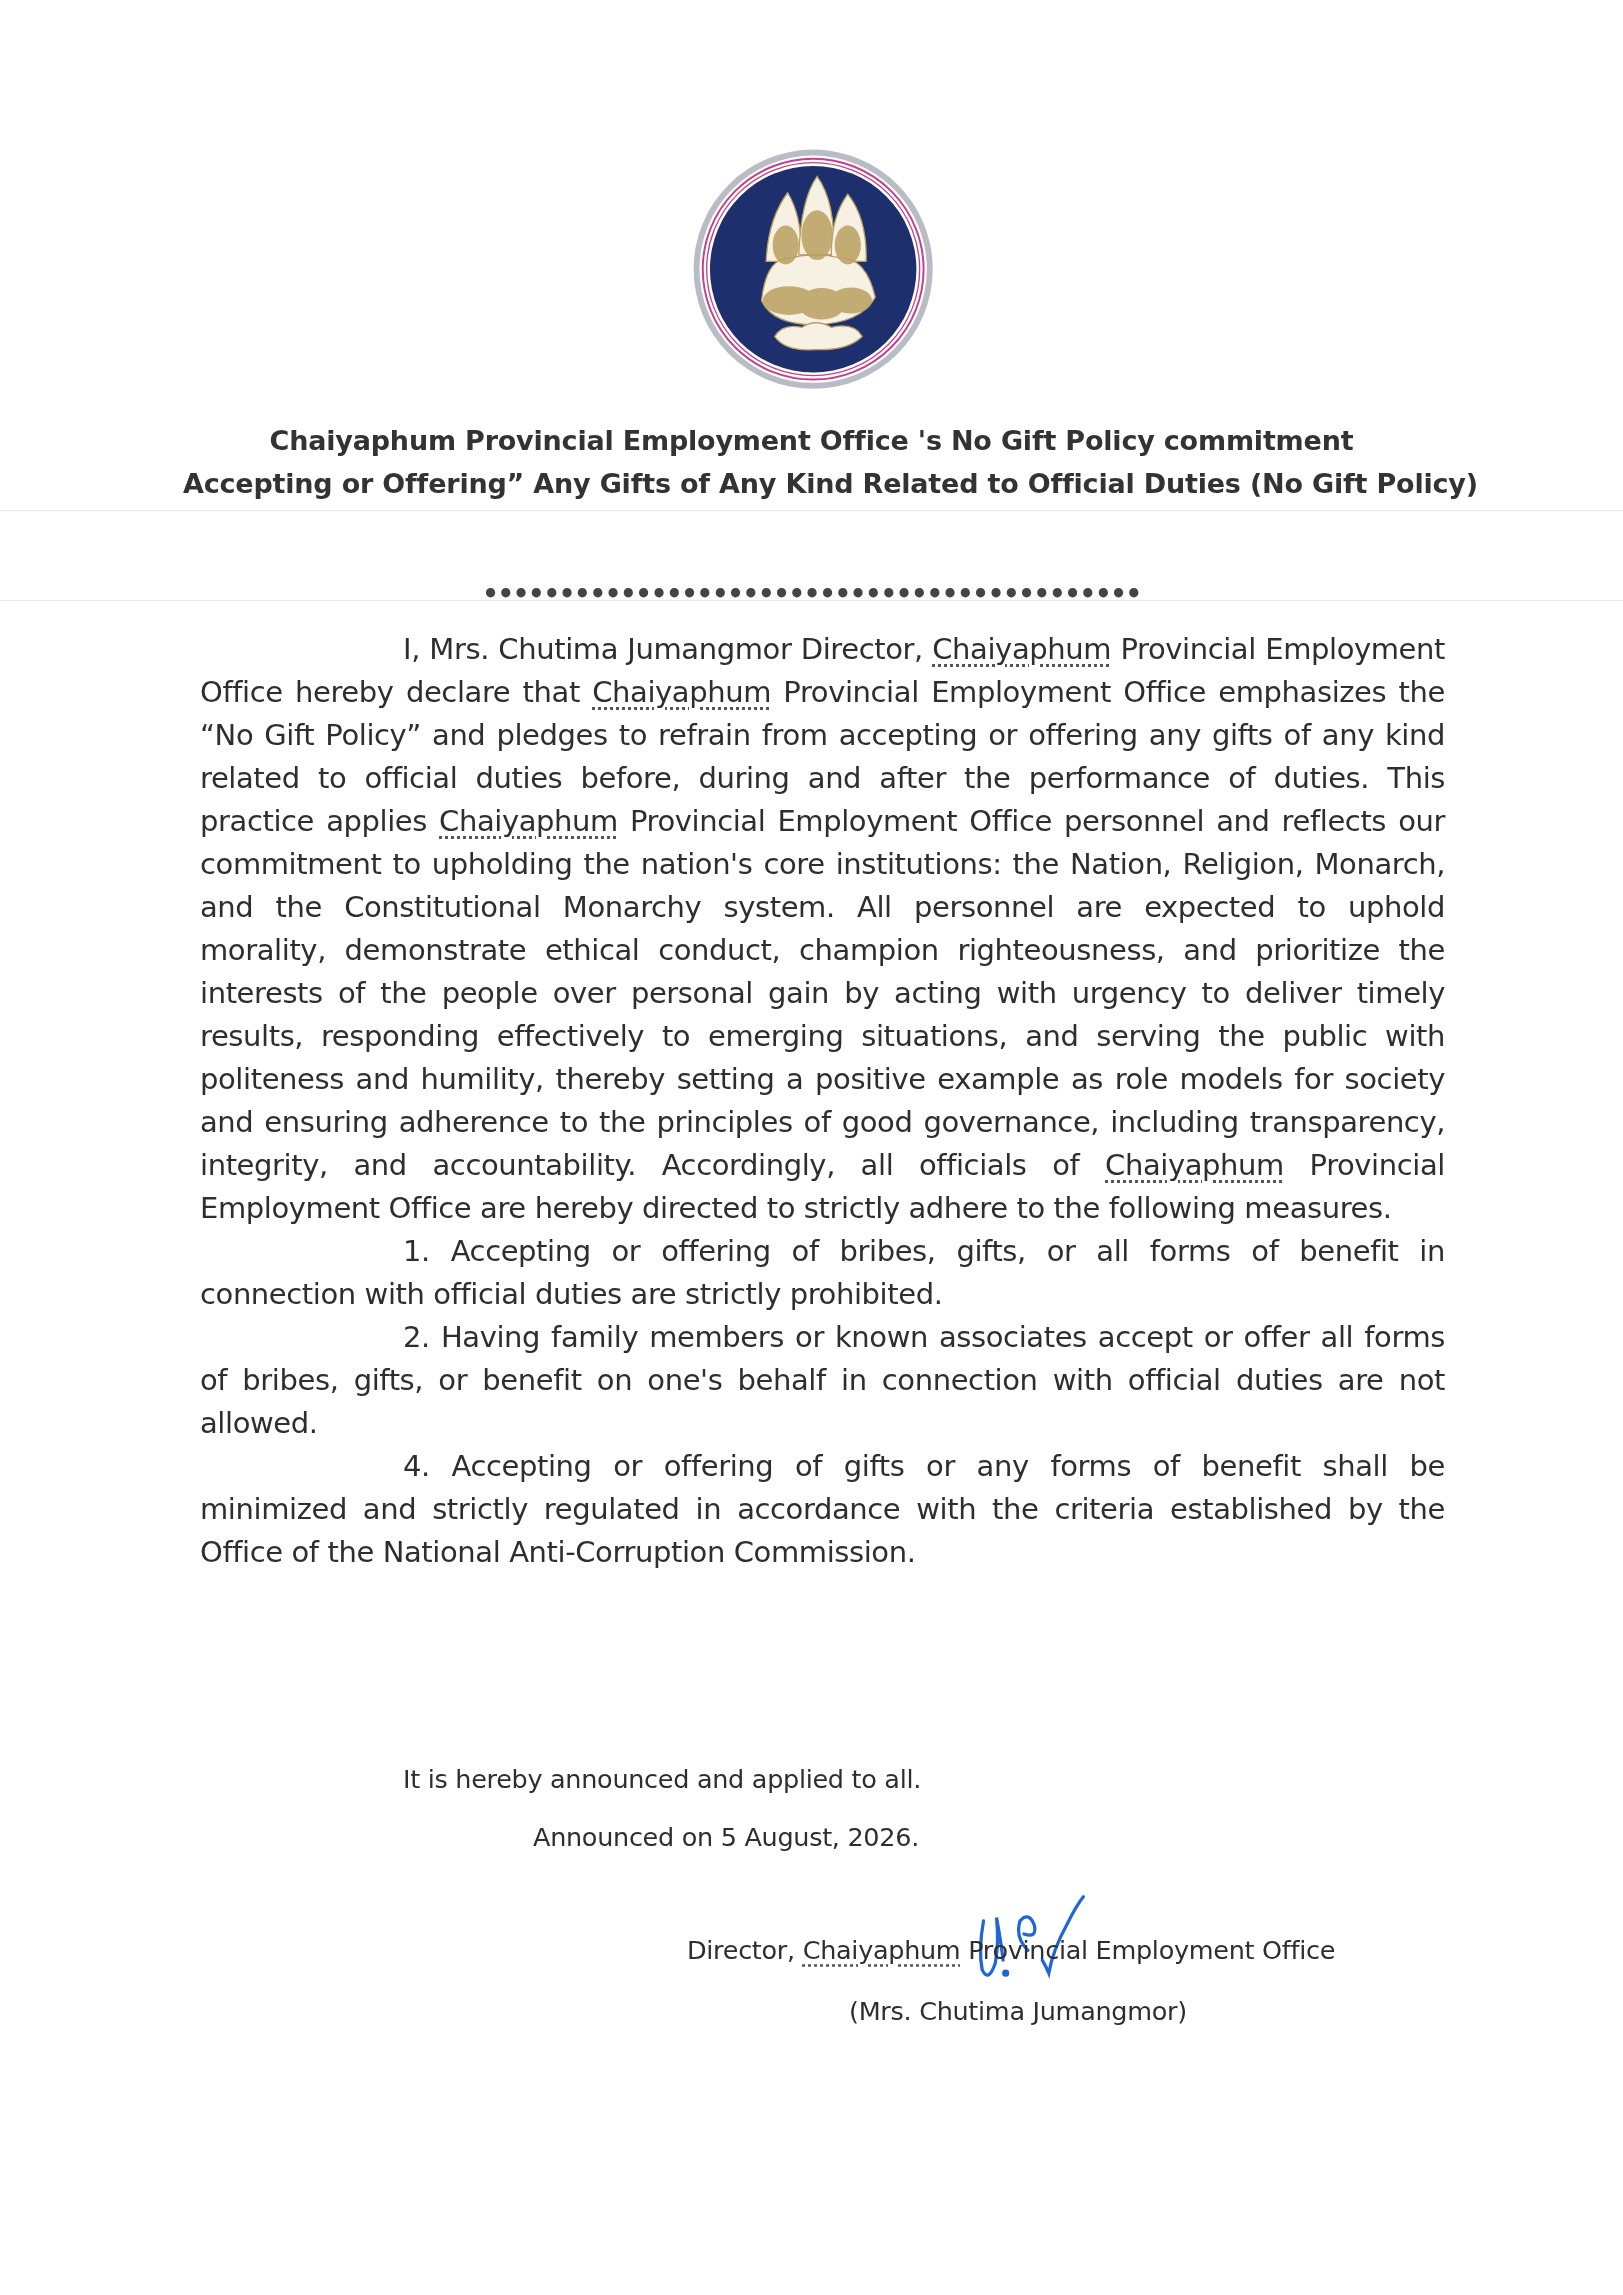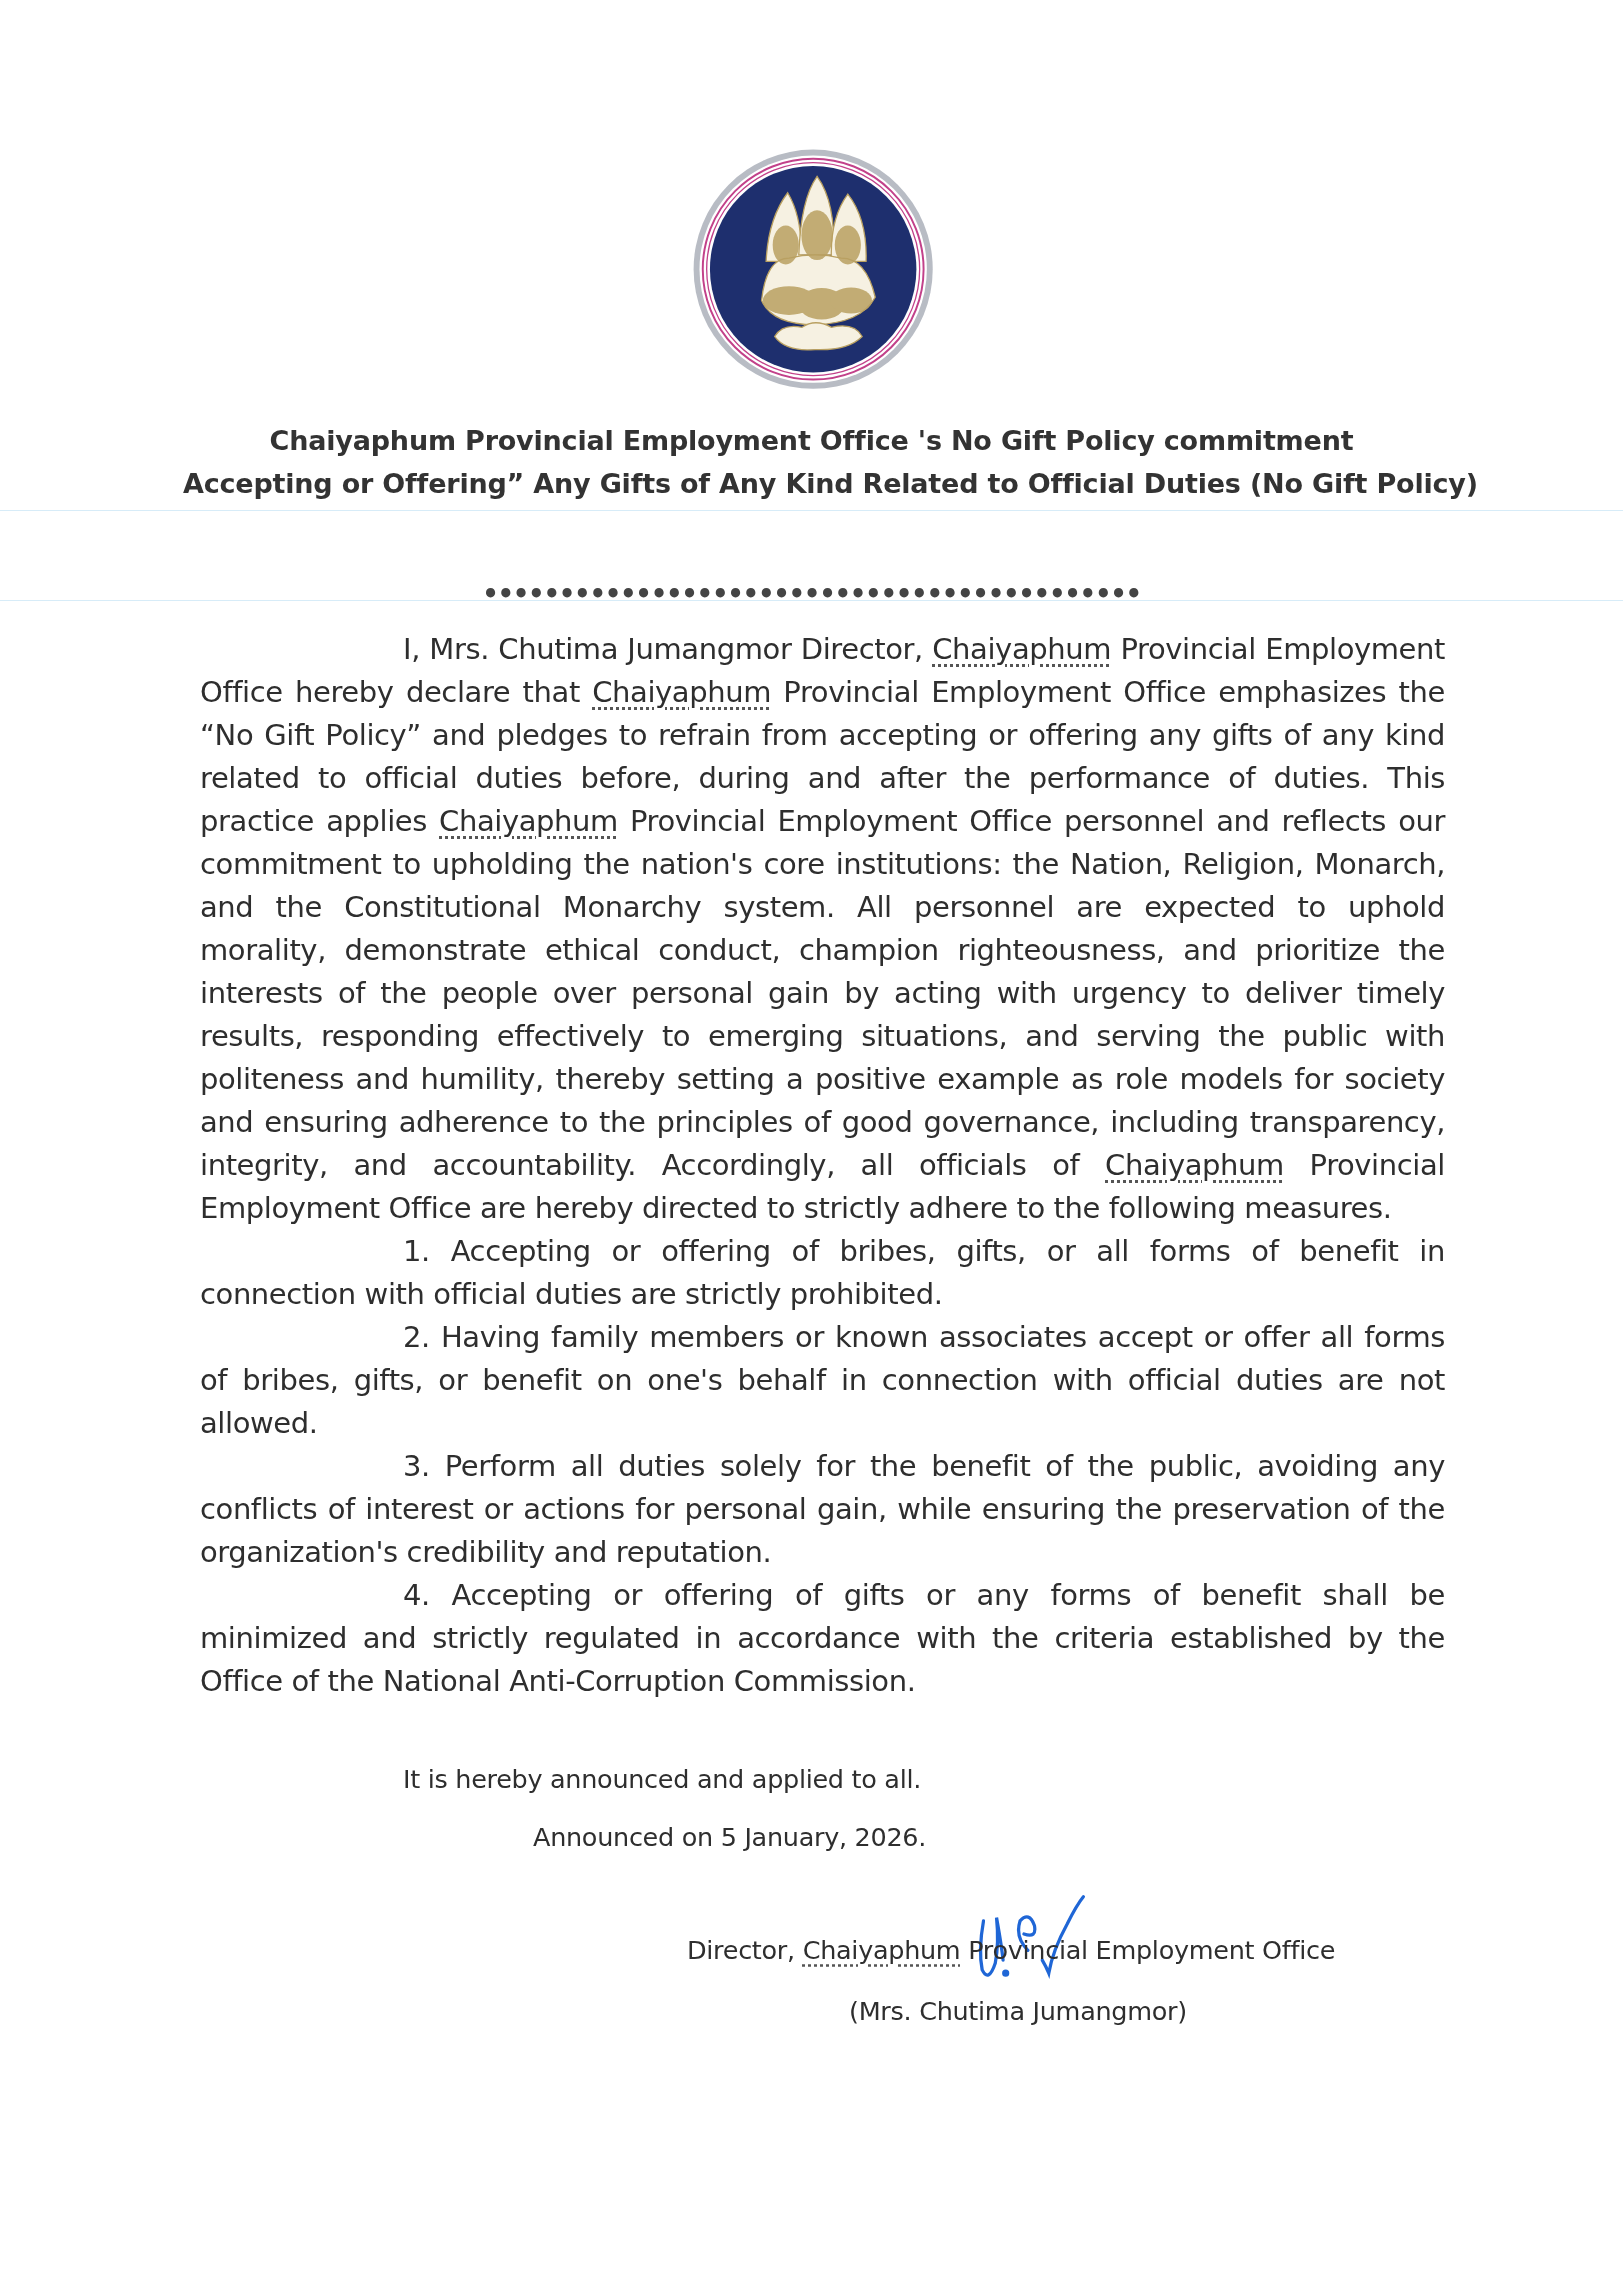--- a/index.html
+++ b/index.html
@@ -52,26 +52,25 @@
   <span class="title-line">Chaiyaphum Provincial Employment Office 's No Gift Policy commitment</span>
   <span class="title-line">Accepting or Offering” Any Gifts of Any Kind Related to Official Duties (No Gift Policy)</span>
 </div>
 
 <div class="divider-dots">•••••••••••••••••••••••••••••••••••••••••••</div>
 
 <div class="body">
   <p class="para"><span>I, Mrs. Chutima Jumangmor Director, </span><span class="dotted">Chaiyaphum</span><span> Provincial Employment Office hereby declare that </span><span class="dotted">Chaiyaphum</span><span> Provincial Employment Office emphasizes the “No Gift Policy” and pledges to refrain from accepting or offering any gifts of any kind related to official duties before, during and after the performance of duties. This practice applies </span><span class="dotted">Chaiyaphum</span><span> Provincial Employment Office personnel and reflects our commitment to upholding the nation's core institutions: the Nation, Religion, Monarch, and the Constitutional Monarchy system. All personnel are expected to uphold morality, demonstrate ethical conduct, champion righteousness, and prioritize the interests of the people over personal gain by acting with urgency to deliver timely results, responding effectively to emerging situations, and serving the public with politeness and humility, thereby setting a positive example as role models for society and ensuring adherence to the principles of good governance, including transparency, integrity, and accountability. Accordingly, all officials of </span><span class="dotted">Chaiyaphum</span><span> Provincial Employment Office are hereby directed to strictly adhere to the following measures.</span></p>
   <p class="para">1. Accepting or offering of bribes, gifts, or all forms of benefit in connection with official duties are strictly prohibited.</p>
   <p class="para">2. Having family members or known associates accept or offer all forms of bribes, gifts, or benefit on one's behalf in connection with official duties are not allowed.</p>
-  <p class="para">3. Perform all duties solely for the benefit of the public, avoiding any conflicts of interest or actions for personal gain, while ensuring the preservation of the organization's credibility and reputation.</p>
   <p class="para">4. Accepting or offering of gifts or any forms of benefit shall be minimized and strictly regulated in accordance with the criteria established by the Office of the National Anti-Corruption Commission.</p>
 </div>
 
 <div class="closing" style="left:403px; top:1764px;">It is hereby announced and applied to all.</div>
-<div class="closing" style="left:533px; top:1822px;">Announced on  5  January, 2026.</div>
+<div class="closing" style="left:533px; top:1822px;">Announced on  5  August, 2026.</div>
 
 <svg class="signature" viewBox="0 0 260 170">
   <g fill="none" stroke="#1f66d6" stroke-width="5" stroke-linecap="round">
     <path d="M22 55 Q14 100 20 130 Q30 150 40 120 Q46 90 42 50 Q50 95 52 115"></path>
     <circle cx="56" cy="135" r="3" fill="#1f66d6"></circle>
     <path d="M90 100 Q70 80 78 55 Q92 40 100 62 Q104 82 84 75"></path>
     <path d="M112 115 Q118 125 122 135 Q128 100 150 60 Q165 30 175 18"></path>
   </g>
 </svg>
 

